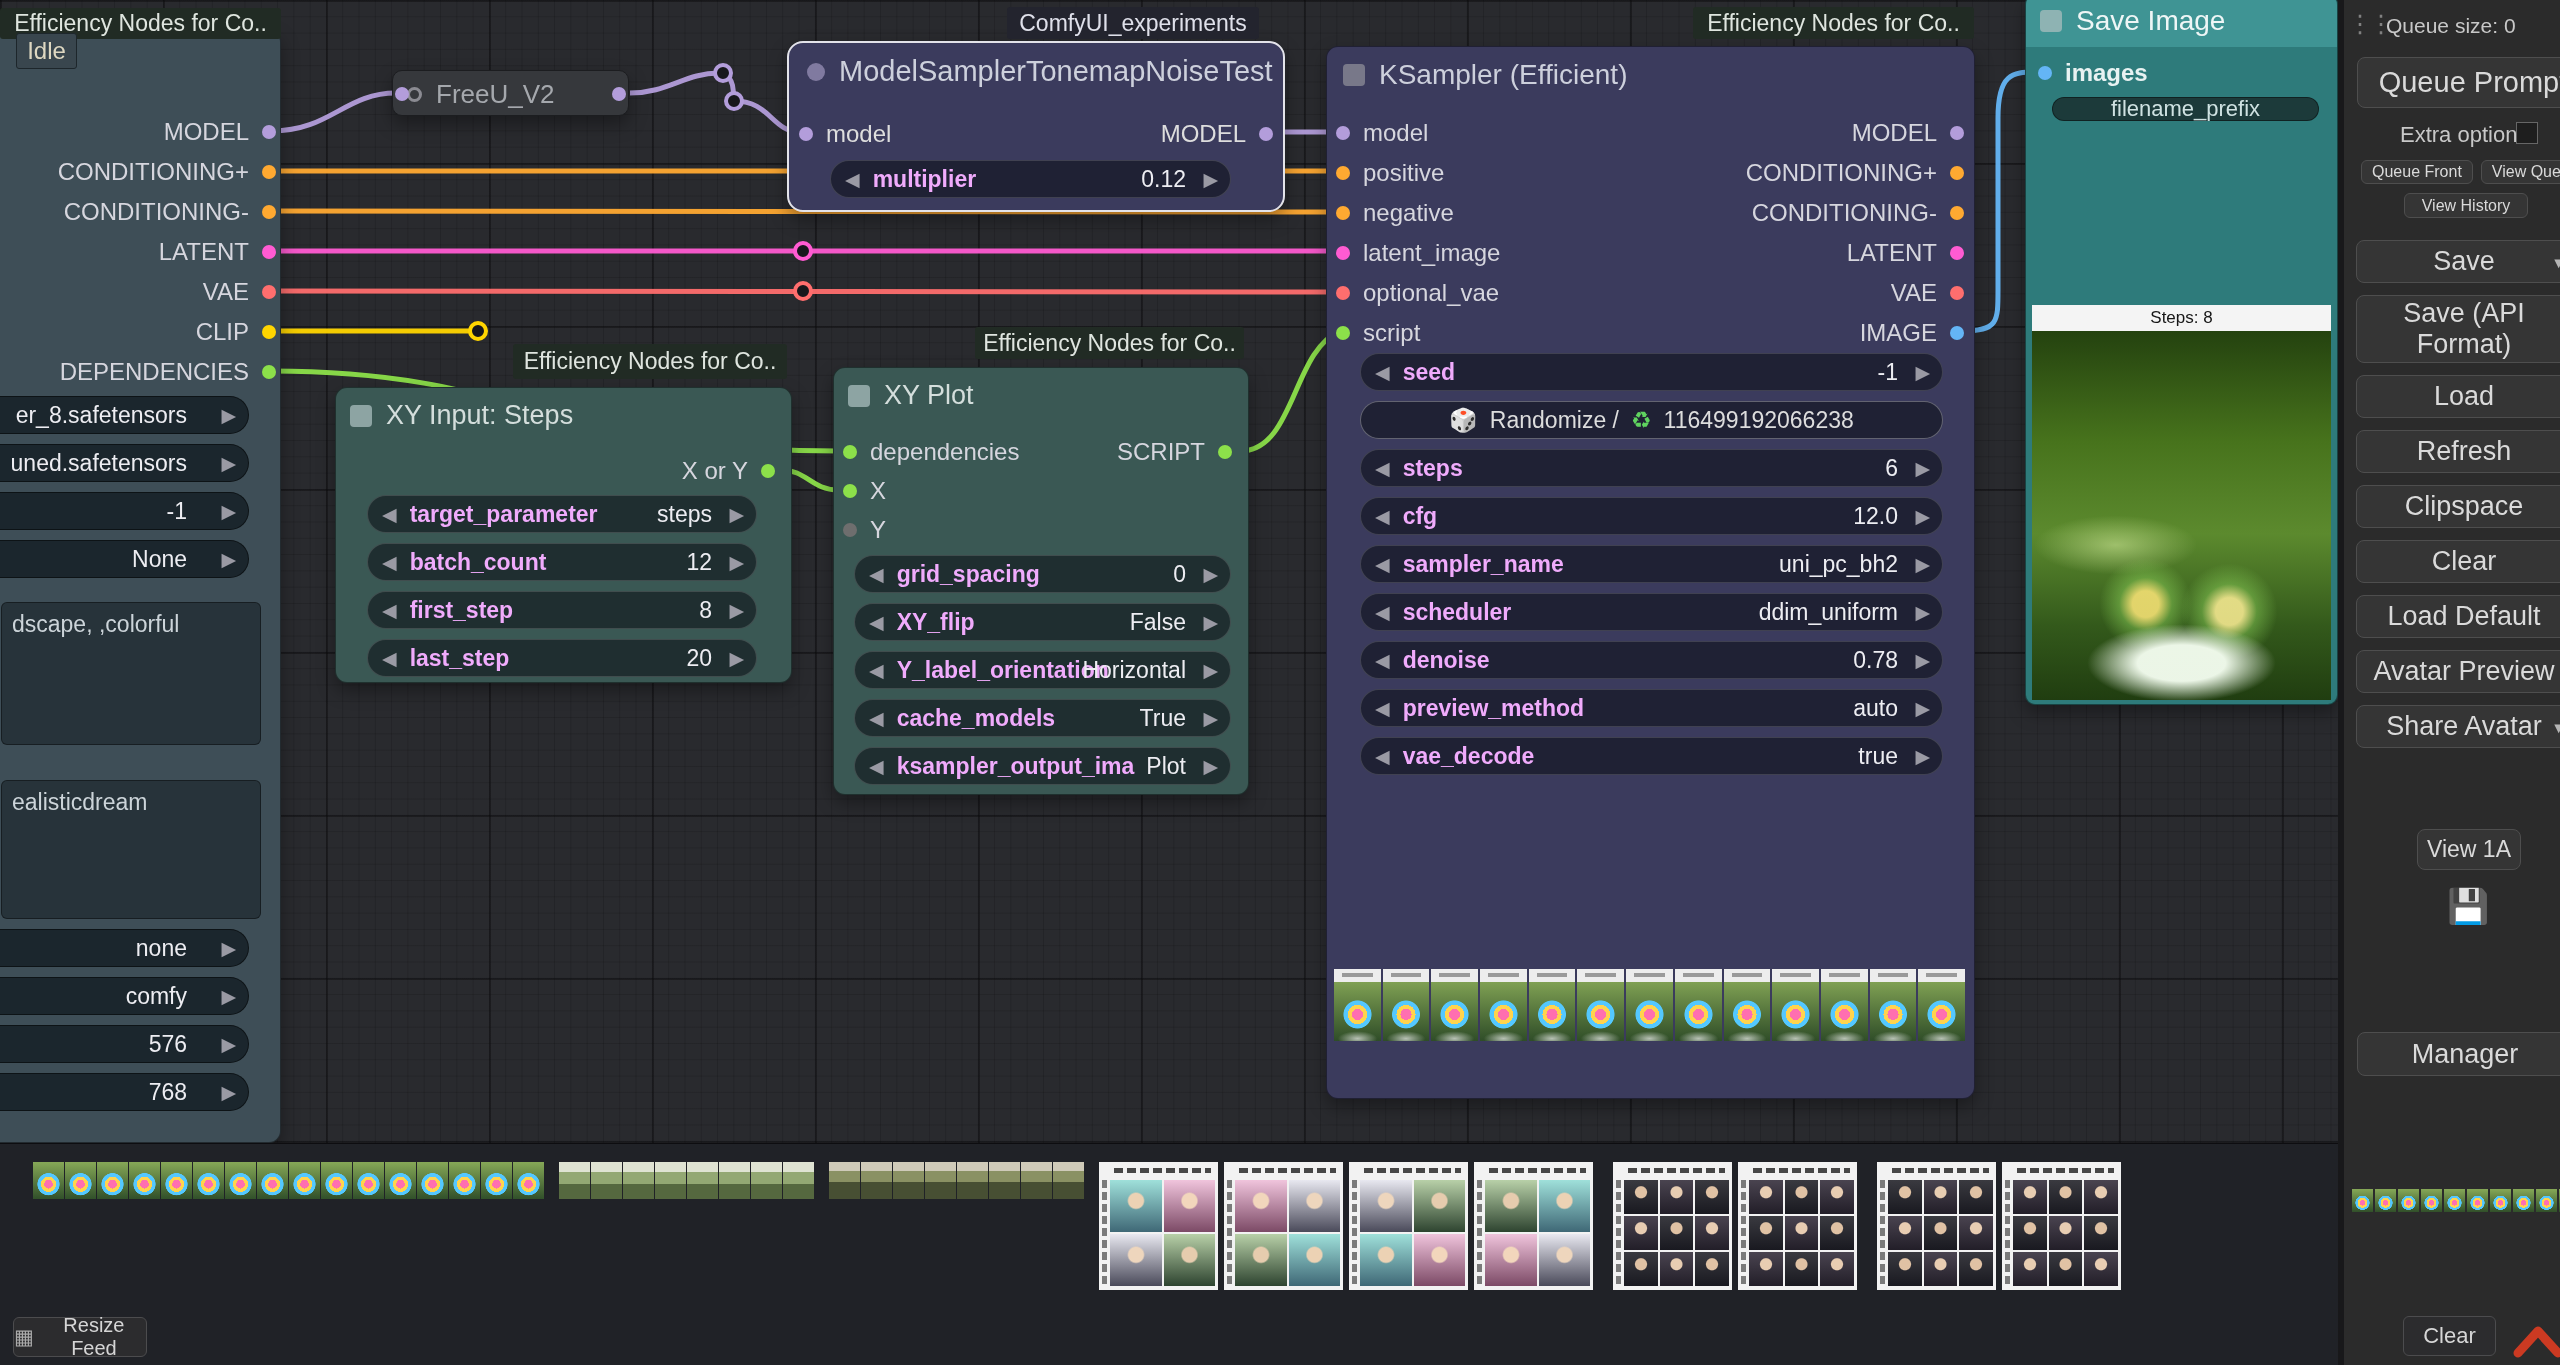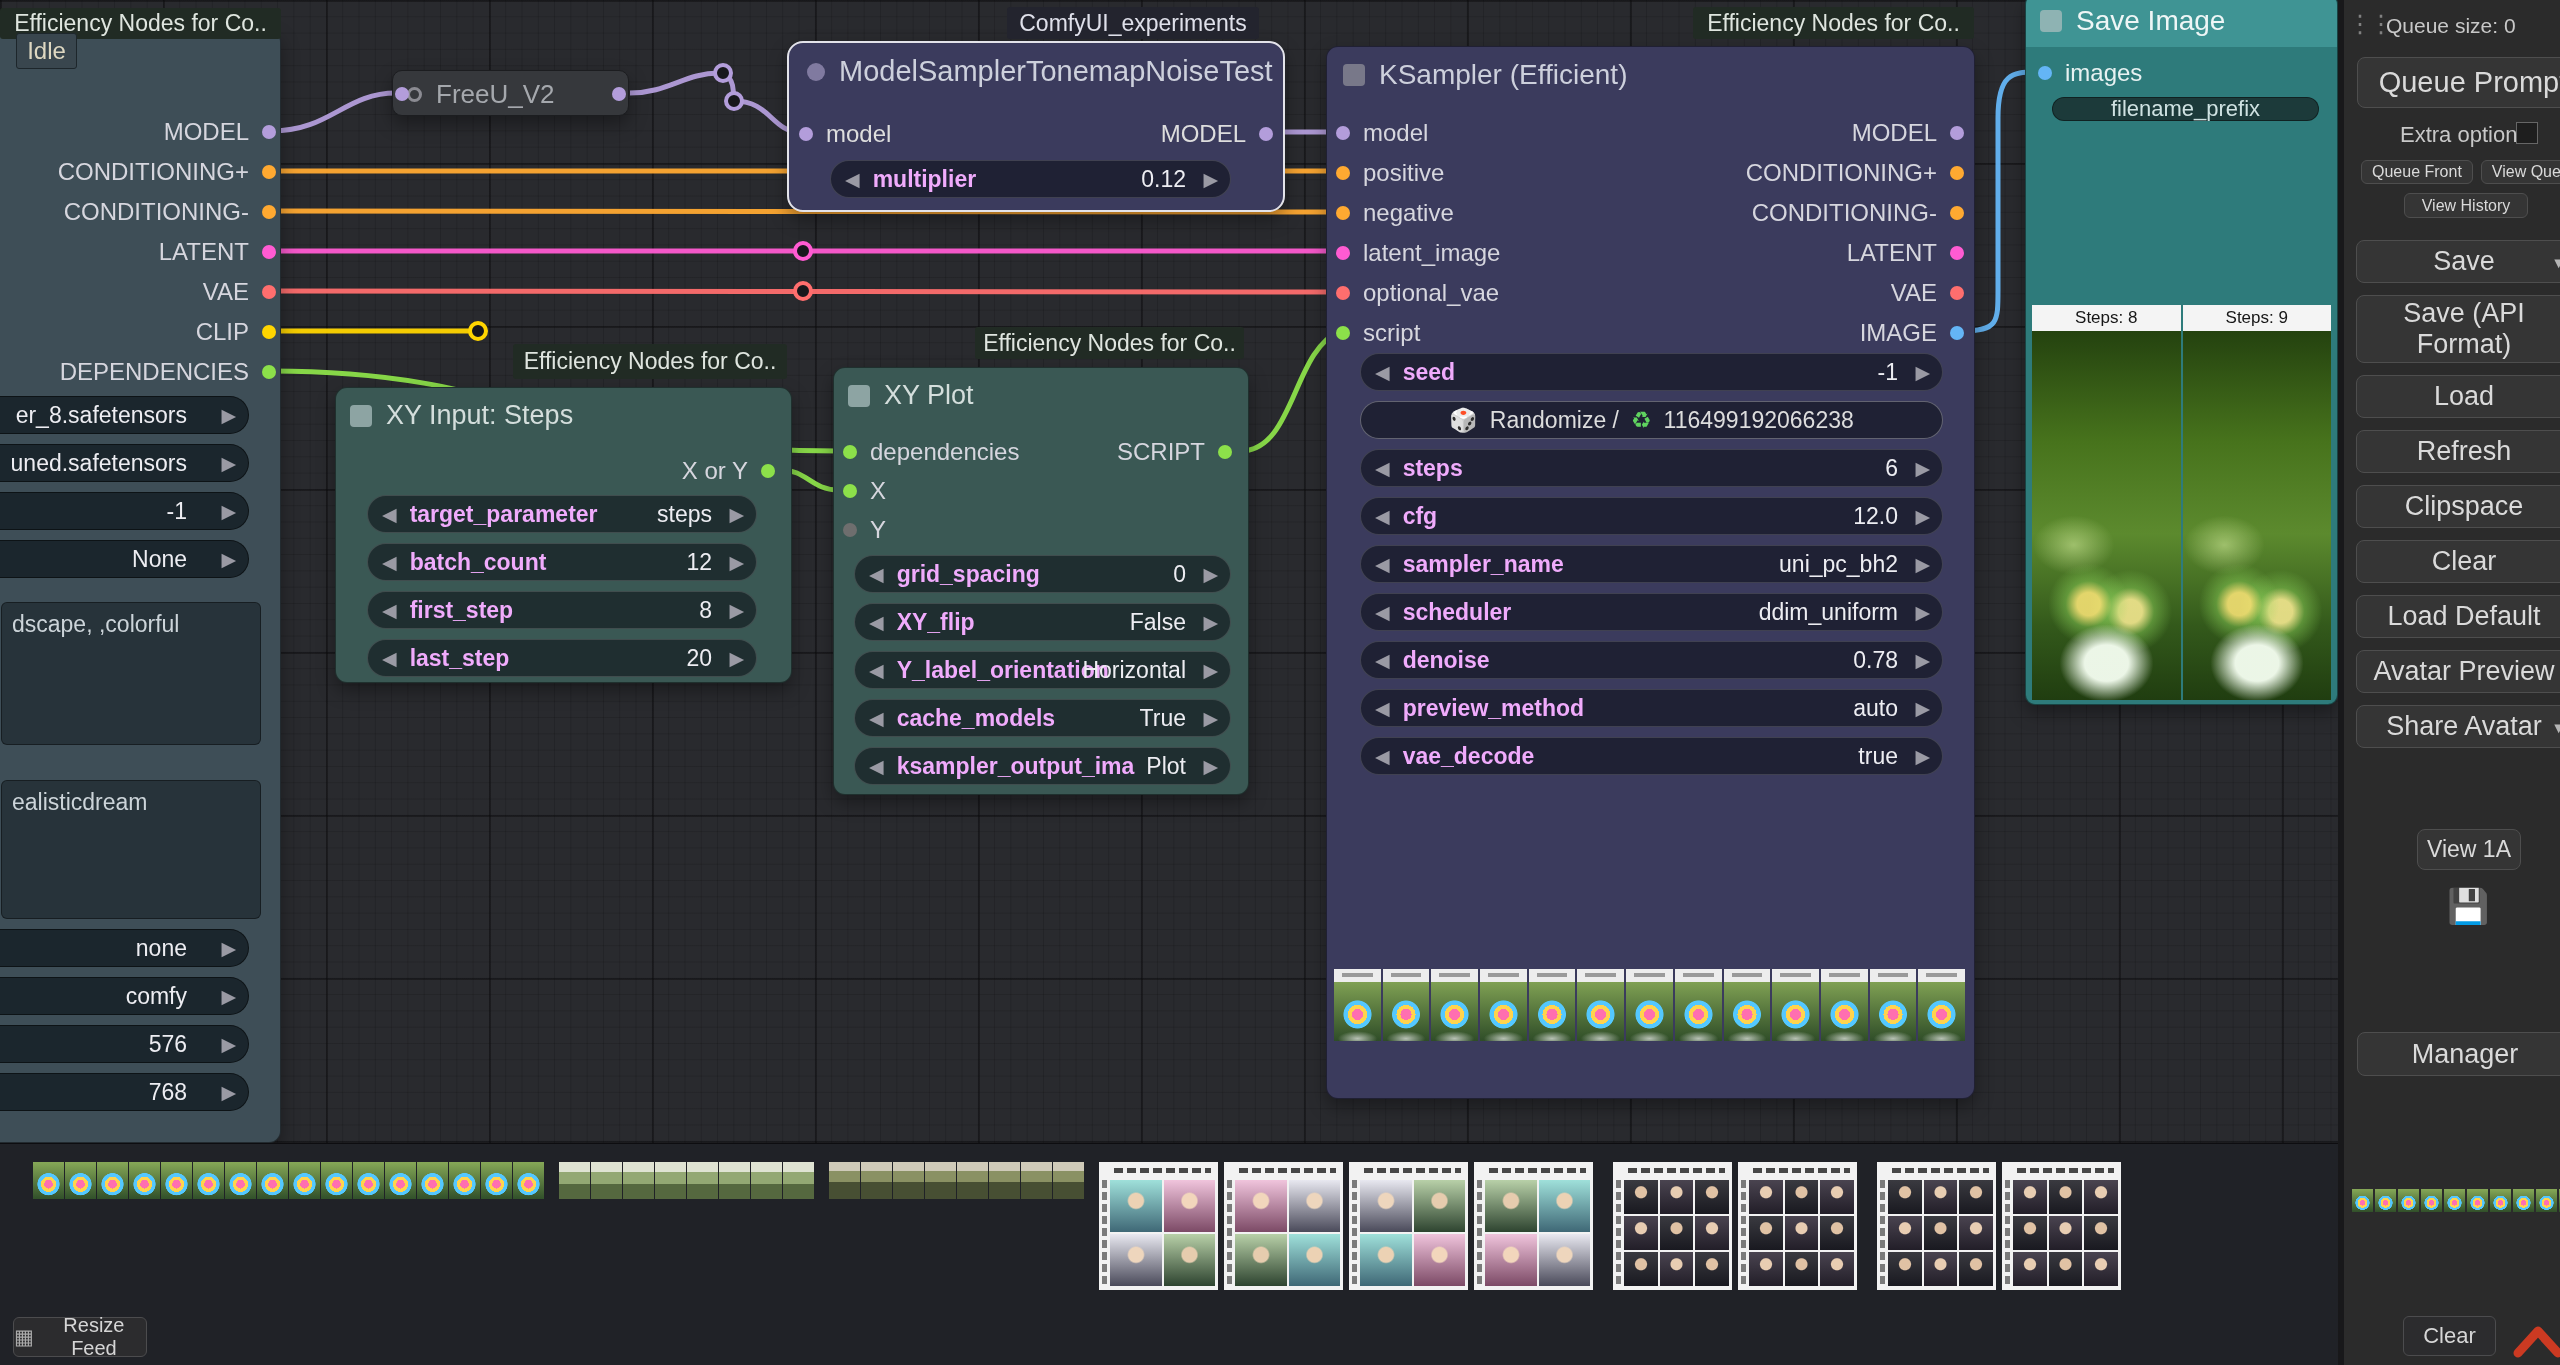--- a/index.html
+++ b/index.html
@@ -564,38 +564,34 @@
         <span class="warr wr">▶</span>
       </div>
     </div>
 </div>
 
 <div class="node node-save" style="left:2025px;top:-6px;width:313px;height:711px;">
   <div style="height:52px;background:#3f9494;border-radius:10px 10px 0 0;display:flex;align-items:center;padding-left:14px;">
     <span class="sqicon"></span>
     <span style="font-size:28px;color:#eef6f6;">Save Image</span>
   </div>
-  <div class="iorow in" style="position:absolute;left:3px;top:58px;">
+  <div class="iorow in" style="position:absolute;left:3px;top:58px;font-weight:bold;">
     <span class="dot" style="background: rgb(100, 181, 246);"></span>
     <span class="iolabel" style="color:#e8f2f2;">images</span>
   </div>
   <div class="widget center" style="position:absolute;left:26px;right:18px;top:102px;height:24px;background:#1c3a3a;border-color:rgba(0,0,0,.4);">
     <span style="color:#cfe2e2;font-size:22px;">filename_prefix</span>
   </div>
   <div class="spreviews" style="left:6px;right:6px;top:310px;height:395px;">
 
       <div class="scol">
         <div class="shead">Steps: 8</div>
         <div class="simg"></div>
       </div>
 
-      <div class="scol">
-        <div class="shead">Steps: 9</div>
-        <div class="simg"></div>
-      </div>
     </div>
 </div>
 
 <div class="menu" able="false">
   <span class="mdrag">⋮⋮</span>
   <span class="mtext" style="left:42px;top:14px;">Queue size: 0</span>
   <button class="mbtn" style="position:absolute;left:13px;top:57px;width:232px;height:51px;font-size:29px;">Queue Prompt</button>
   <span class="mtext" style="left:56px;top:122px;font-size:22px;">Extra options</span>
   <span class="checkbox" style="left:172px;top:122px;"></span>
   <div style="position:absolute;left:17px;top:160px;display:flex;gap:8px;">

